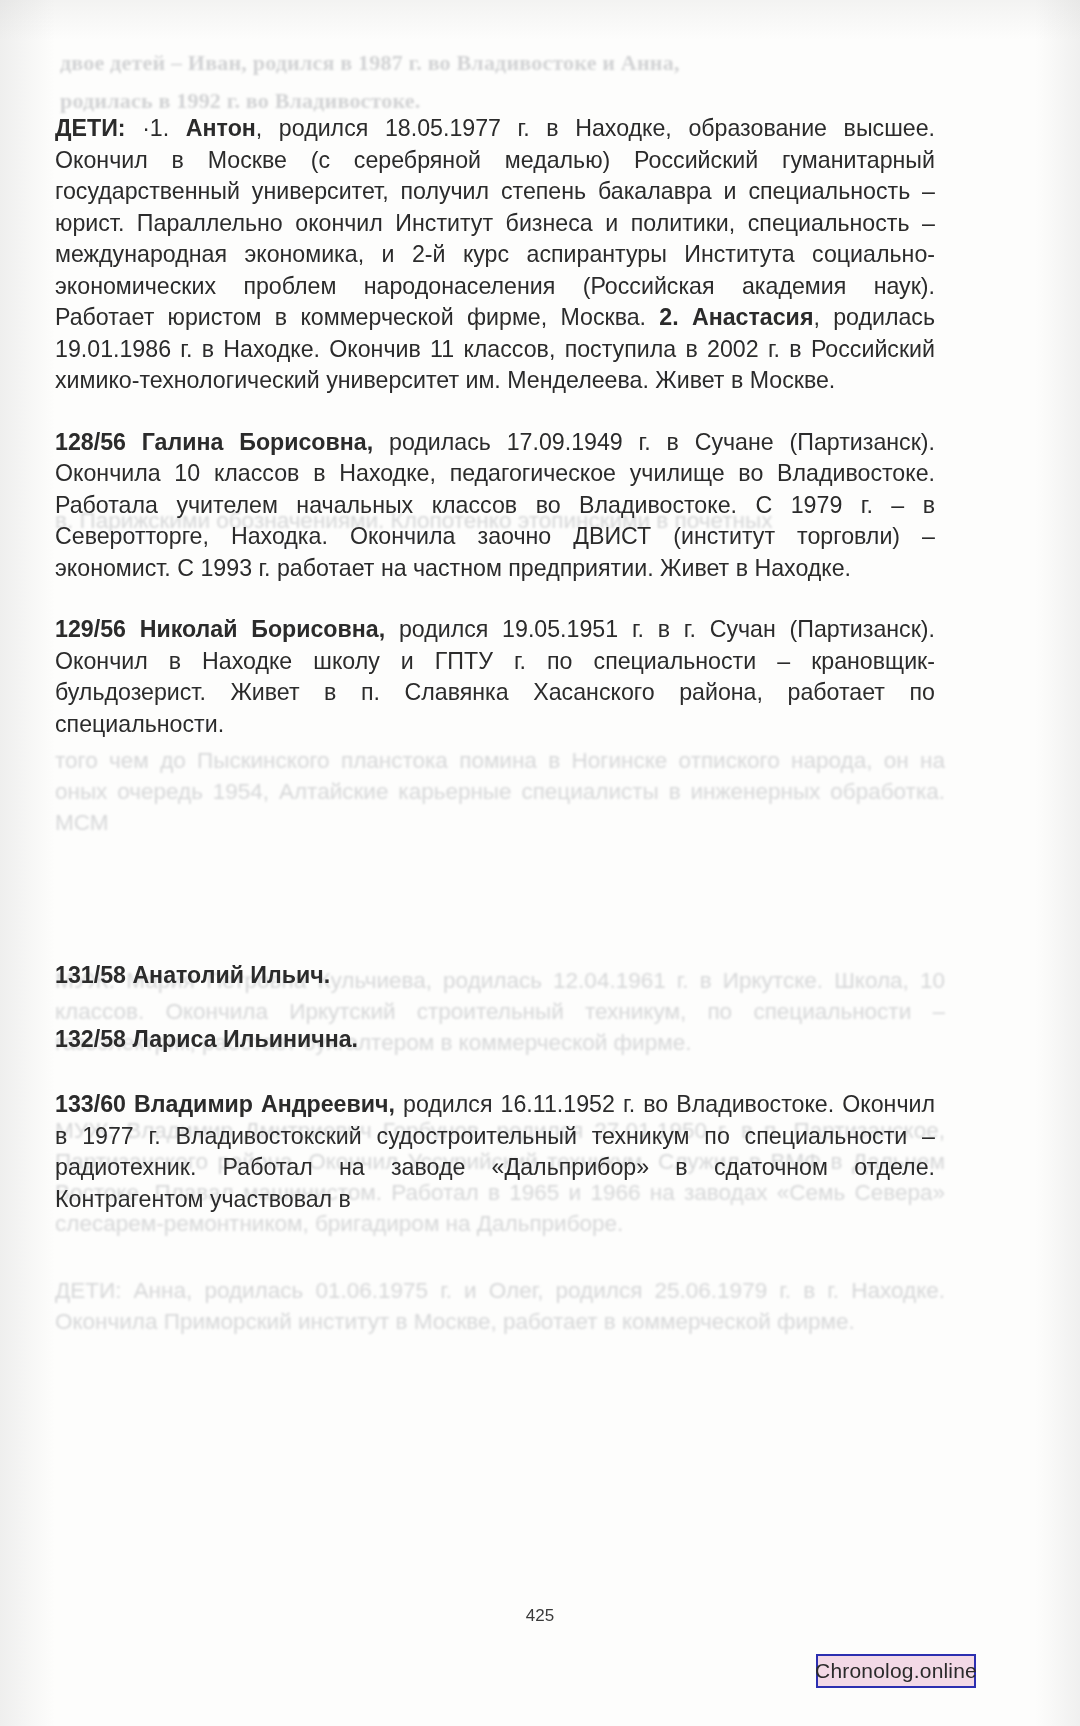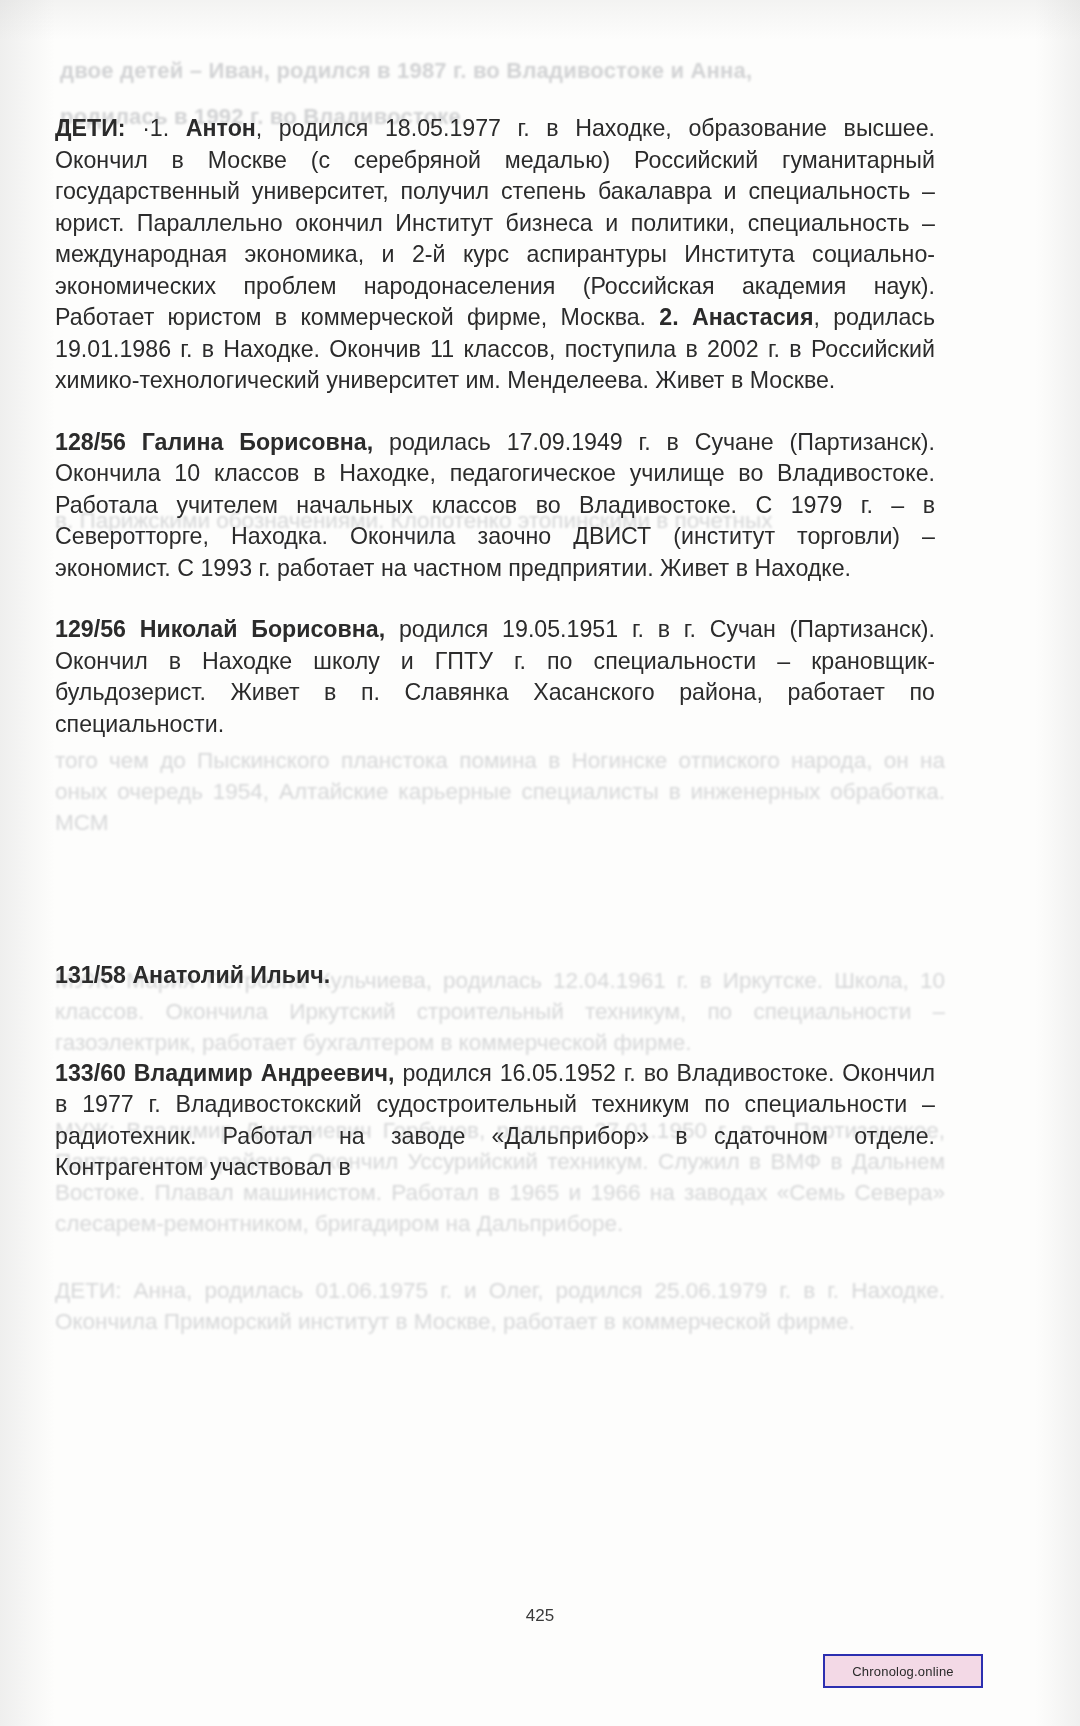--- a/index.html
+++ b/index.html
@@ -37,21 +37,22 @@
     line-height: 31.5px;
     color: #2b2b2b;
     text-align: justify;
   }
   .bleed {
     color: rgba(120,125,130,0.33);
     filter: blur(0.9px);
     letter-spacing: 0.2px;
   }
   .bleed-block {
-    margin: 16px 0 6px 0;
+    margin: 8px 0 6px 0;
+    font-family: Liberation Serif, serif;
   }
   p {
     margin: 0;
     text-align: justify;
     text-justify: inter-word;
   }
   .b { font-weight: bold; }
   .para {
     margin: 0;
   }
@@ -85,24 +86,23 @@
     position: absolute;
     left: 816px;
     top: 1654px;
     width: 156px;
     height: 30px;
     border: 2px solid #2c2fb0;
     background: #f3d9e6;
     display: flex;
     align-items: center;
     justify-content: center;
-    font-size: 13px;
+    font-size: 21px;
     color: #2a2a2a;
     letter-spacing: 0.2px;
-    margin-left: 7px;
   }
   .topbleed {
     position: absolute;
     left: 60px;
     top: 40px;
     width: 880px;
     font-size: 22px;
     line-height: 30px;
     font-weight: bold;
   }
@@ -164,27 +164,31 @@
 
     <div style="height:32px;"></div>
 
     <p class="single-line">
       <span>131/58</span>
       <span>Анатолий Ильич.</span>
     </p>
 
     <div style="height:32px;"></div>
 
+    <p class="single-line">
+      <span>132/58</span>
+      <span>Лариса Ильинична.</span>
+    </p>
 
     <div style="height:34px;"></div>
 
     <p class="para">
       <span class="b">133/60</span>
       <span class="b">Владимир Андреевич,</span>
-      <span>родился 16.05.1952 г. во Владивостоке. Окончил в 1977 г. Владивостокский судостроительный техникум по специальности – радиотехник. Работал на заводе «Дальприбор» в сдаточном отделе. Контрагентом участвовал в</span>
+      <span>родился 16.11.1952 г. во Владивостоке. Окончил в 1977 г. Владивостокский судостроительный техникум по специальности – радиотехник. Работал на заводе «Дальприбор» в сдаточном отделе. Контрагентом участвовал в</span>
     </p>
 
   </div>
 
   <div class="page-number">425</div>
 
   <div class="watermark">Chronolog.online</div>
 
 </div>
 

